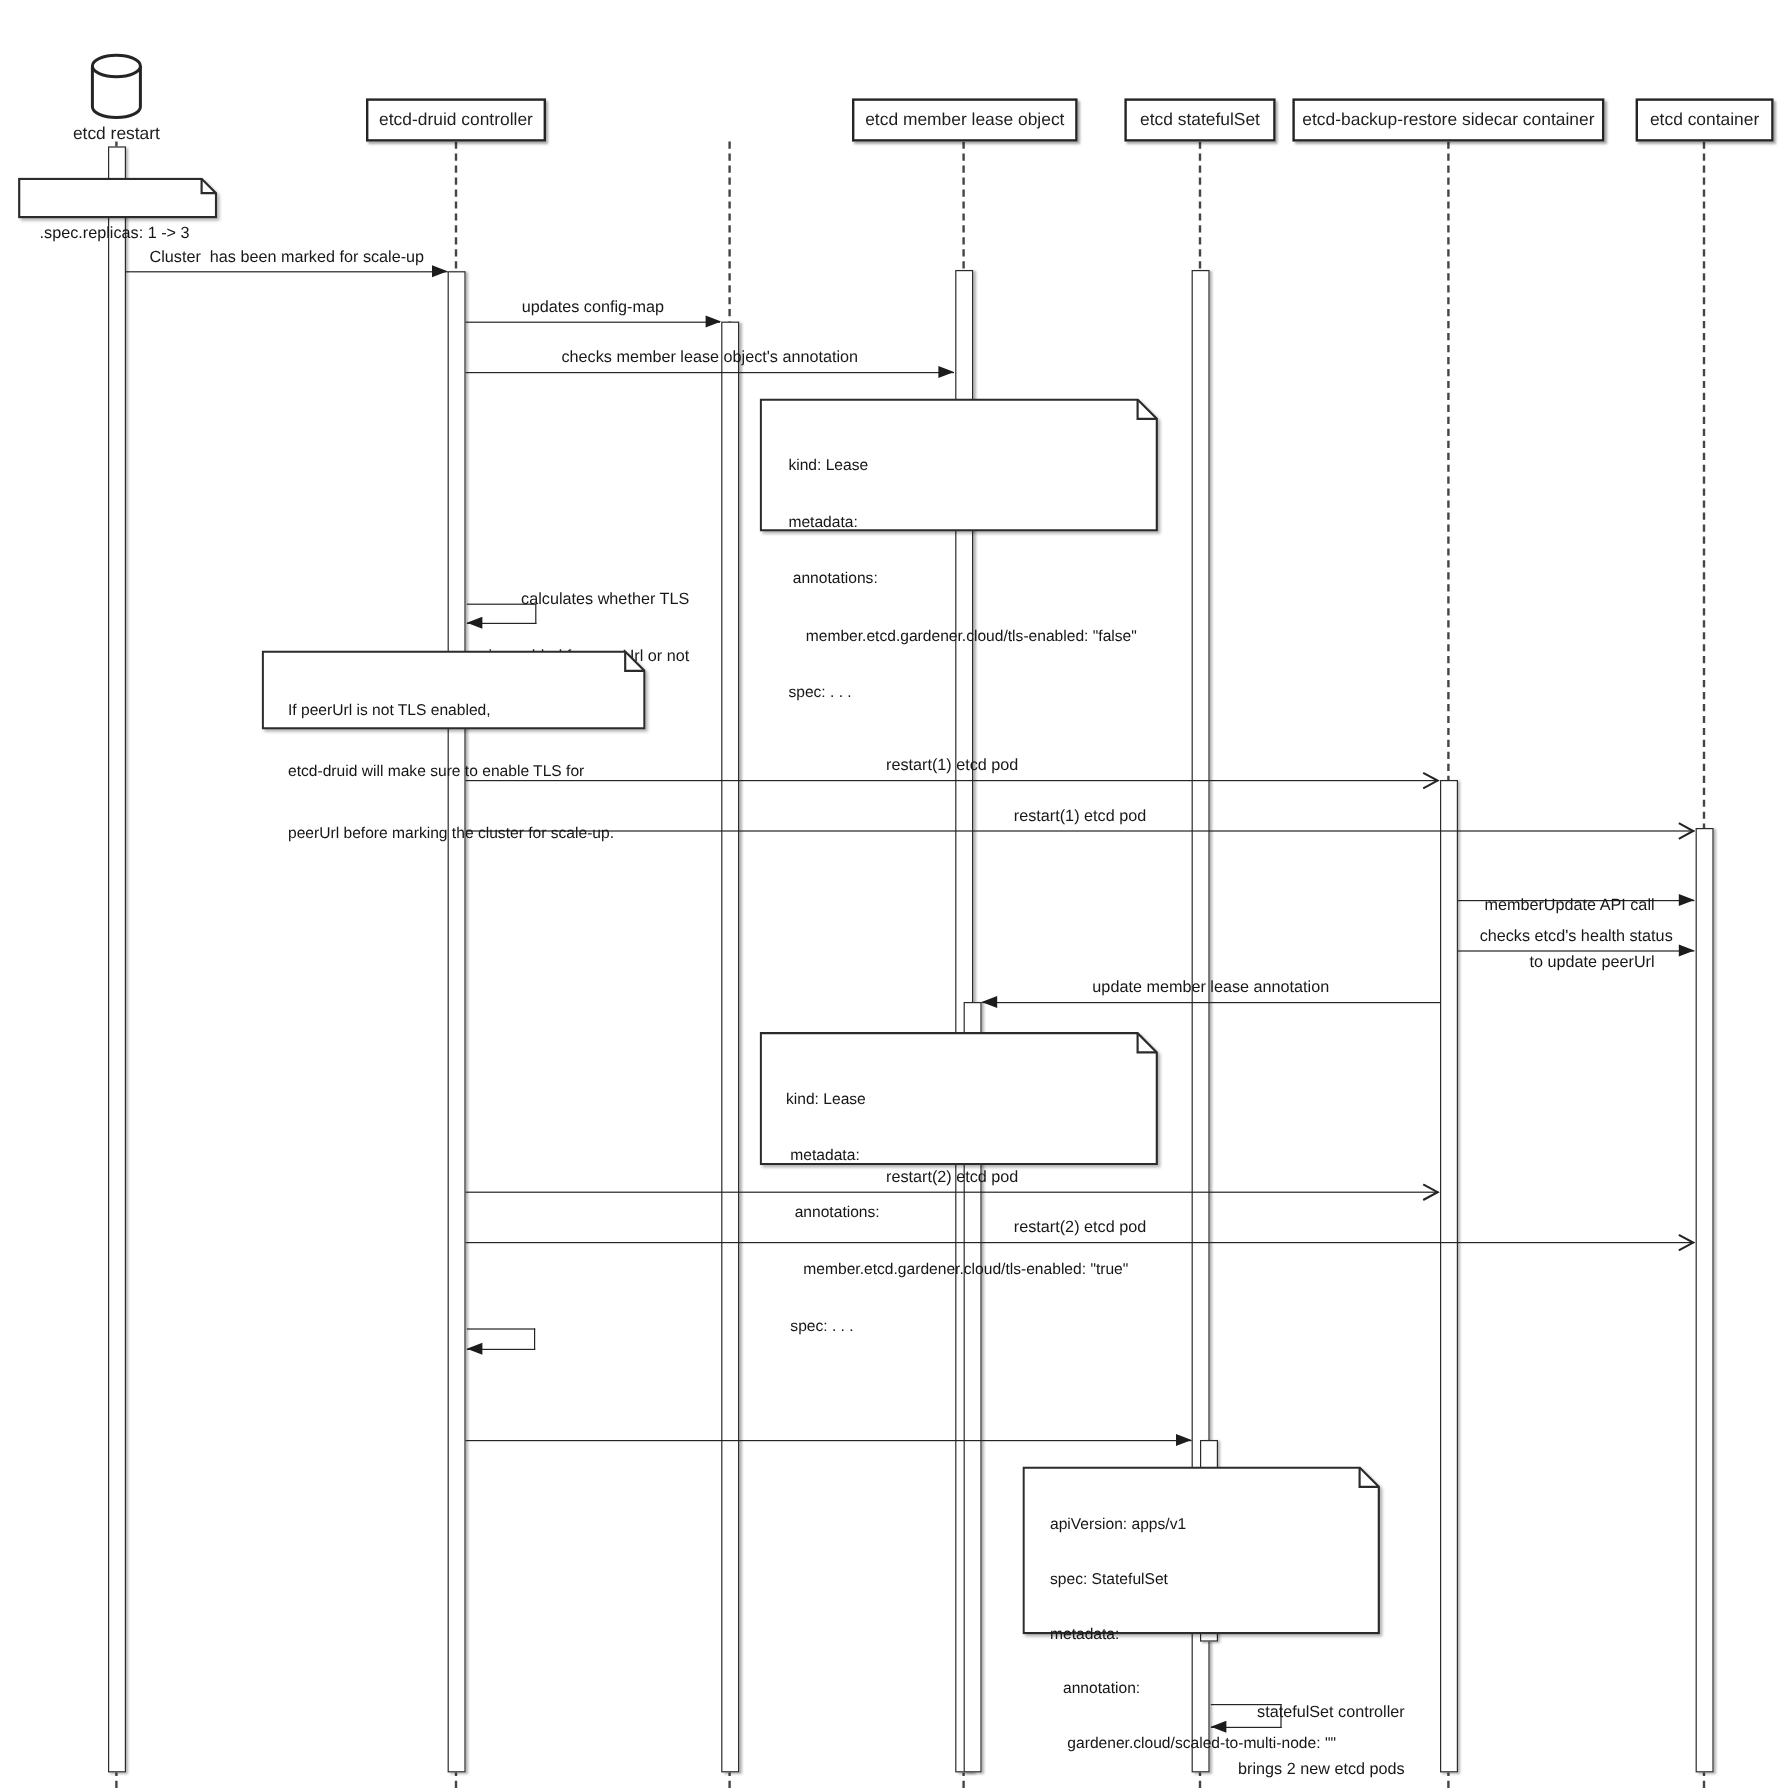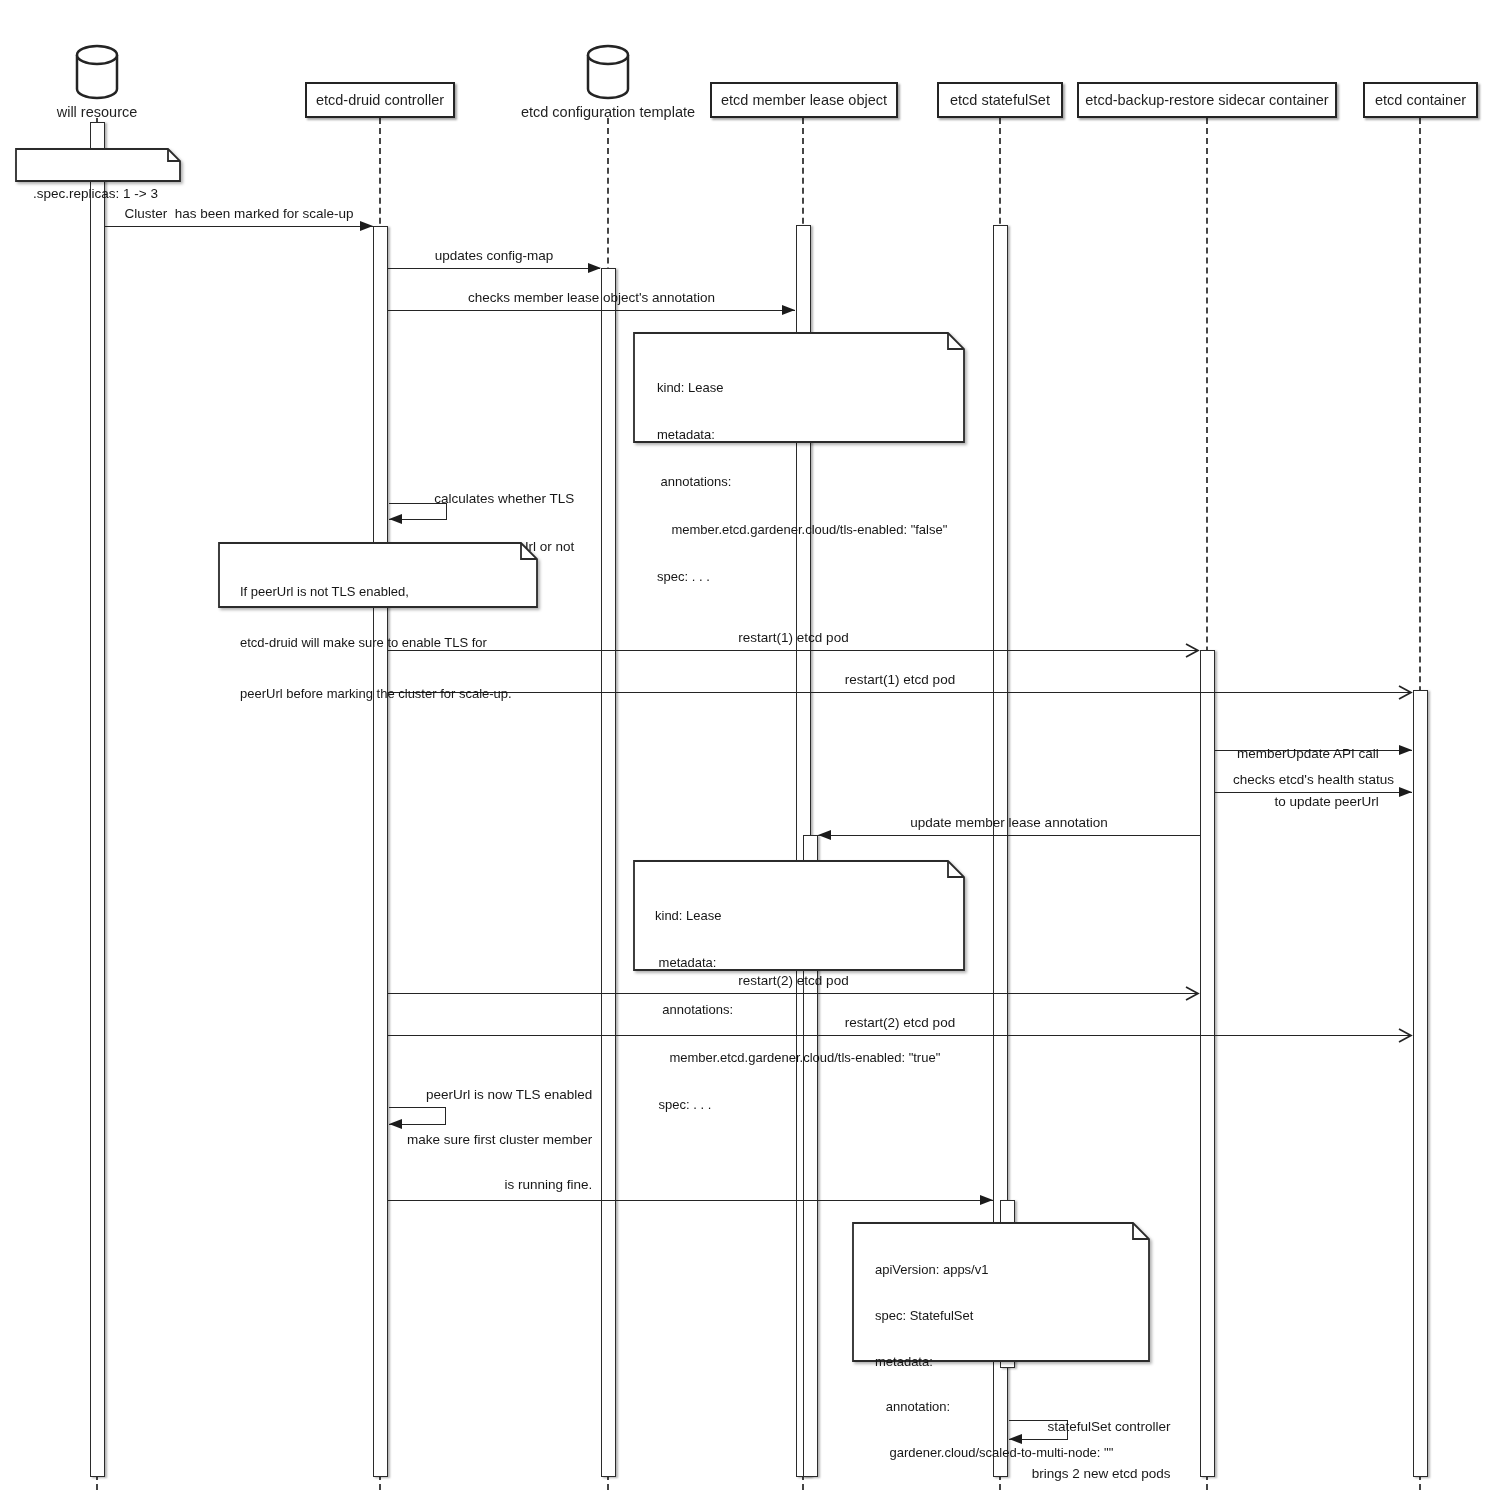--- a/index.html
+++ b/index.html
@@ -63,34 +63,27 @@
   <div class="lifeline" style="left:802px;top:118px;height:1372px"></div>
   <div class="lifeline" style="left:999px;top:118px;height:1372px"></div>
   <div class="lifeline" style="left:1206px;top:118px;height:1372px"></div>
   <div class="lifeline" style="left:1419px;top:118px;height:1372px"></div>
 
   <div class="dbhead" style="left:17px;top:44px;width:160px">
     <svg width="48" height="56" viewBox="0 0 48 56">
       <path d="M4,11 V45 a20,9 0 0 0 40,0 V11" fill="#ffffff" stroke="#242424" stroke-width="2.5"></path>
       <ellipse cx="24" cy="11" rx="20" ry="9" fill="#ffffff" stroke="#242424" stroke-width="2.5"></ellipse>
     </svg>
-    <div class="dblabel">will resource</div>
+    <div class="dblabel">etcd restart</div>
   </div>
 
   <div class="phead" style="left:305px;width:150px">
     <span>etcd-druid controller</span>
   </div>
 
-  <div class="dbhead" style="left:508px;top:44px;width:200px">
-    <svg width="48" height="56" viewBox="0 0 48 56">
-      <path d="M4,11 V45 a20,9 0 0 0 40,0 V11" fill="#ffffff" stroke="#242424" stroke-width="2.5"></path>
-      <ellipse cx="24" cy="11" rx="20" ry="9" fill="#ffffff" stroke="#242424" stroke-width="2.5"></ellipse>
-    </svg>
-    <div class="dblabel">etcd configuration template</div>
-  </div>
 
   <div class="phead" style="left:710px;width:188px">
     <span>etcd member lease object</span>
   </div>
 
   <div class="phead" style="left:937px;width:126px">
     <span>etcd statefulSet</span>
   </div>
 
   <div class="phead" style="left:1077px;width:260px">
@@ -202,25 +195,20 @@
   <svg class="open-ah" style="left:1184px;top:986px" width="16" height="15" viewBox="0 0 16 15">
     <path d="M2,1 L14,7.5 L2,14" fill="none" stroke="#242424" stroke-width="1.7"></path>
   </svg>
 
   <div class="mlabel" style="left:388px;width:1024px;top:1015px">restart(2) etcd pod</div>
   <div class="line-h" style="left:388px;width:1024px;top:1035px"></div>
   <svg class="open-ah" style="left:1397px;top:1028px" width="16" height="15" viewBox="0 0 16 15">
     <path d="M2,1 L14,7.5 L2,14" fill="none" stroke="#242424" stroke-width="1.7"></path>
   </svg>
 
-  <div class="mblock" style="left:407px;top:1057px;line-height:15px">
-    <div>peerUrl is now TLS enabled</div>
-    <div>make sure first cluster member</div>
-    <div>is running fine.</div>
-  </div>
   <div class="selfmsg" style="left:389px;top:1107px;width:57px;height:18px"></div>
   <div class="ah-l" style="left:389px;top:1119px"></div>
 
   <div class="line-h" style="left:388px;width:605px;top:1200px"></div>
   <div class="ah-r" style="left:980px;top:1195px"></div>
 
   <div class="note" style="left:852px;top:1222px;width:298px;height:140px">
     <svg width="298" height="140" viewBox="0 0 298 140">
       <path d="M1,1 H281 L297,17 V139 H1 Z" fill="#ffffff" stroke="#2b2b2b" stroke-width="1.8"></path>
       <path d="M281,1 V17 H297" fill="none" stroke="#2b2b2b" stroke-width="1.8"></path>

